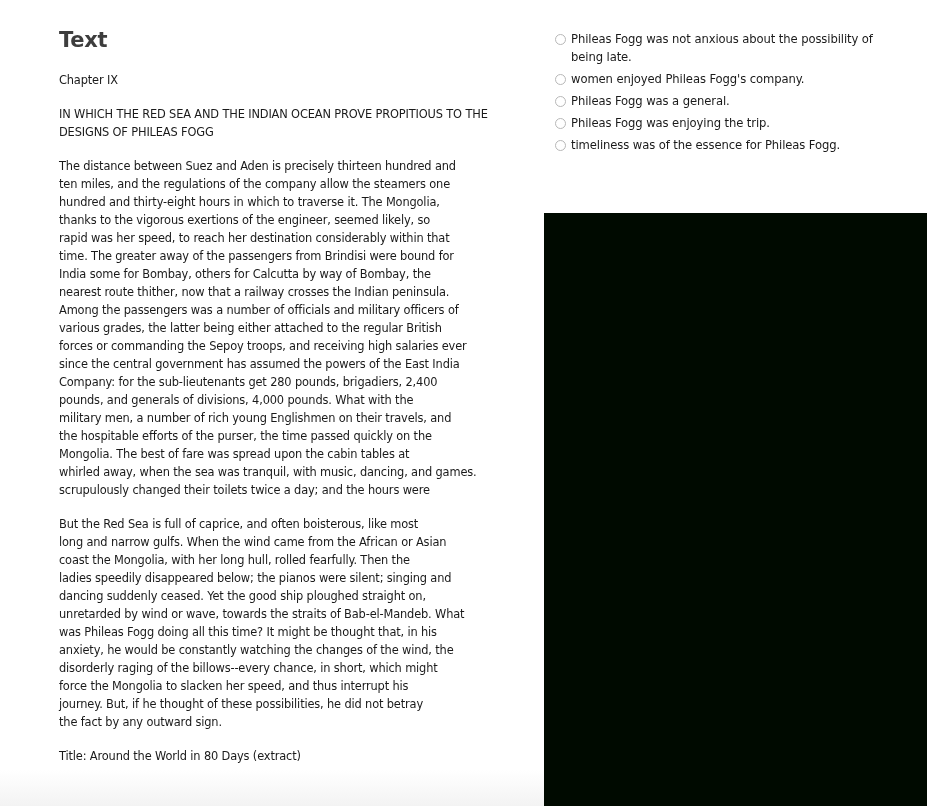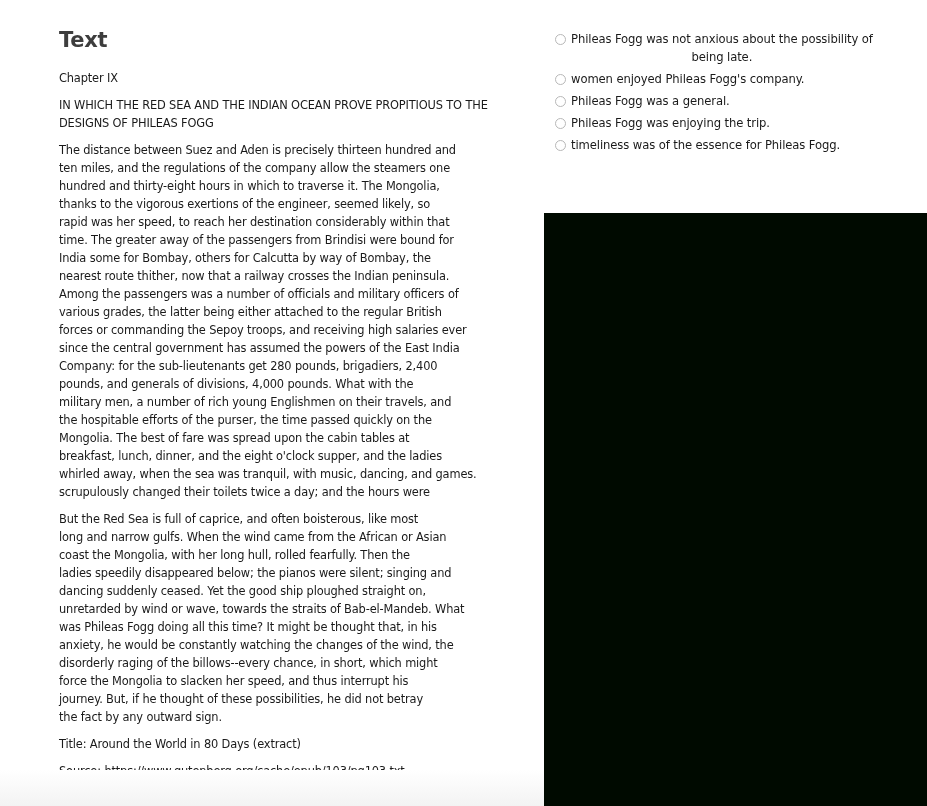--- a/index.html
+++ b/index.html
@@ -10,40 +10,40 @@
     color:#1a1a1a;
   }
   .left {
     position:absolute; left:59px; top:25px; width:440px;
   }
   .page-title {
     font-size:21px; font-weight:bold; color:#3d3d3d; margin:0 0 14px 0;
     letter-spacing:-0.3px; line-height:30px;
   }
   .para {
-    font-size:11.4px; line-height:18px; margin:0 0 9px 0; letter-spacing:-0.15px;
+    font-size:11.4px; line-height:18px; margin:16px 0 9px 0; letter-spacing:-0.15px;
   }
   .para .ln { display:block; white-space:nowrap; }
   .right {
     position:absolute; left:556px; top:30px; width:360px;
   }
   .question {
     font-size:11.6px; font-weight:bold; color:#555555; margin:0 0 12px 0; line-height:18px;
     letter-spacing:-0.1px;
   }
   .option {
     display:flex; align-items:flex-start; margin:0 0 4px 0; cursor:pointer;
     font-size:11.6px; line-height:18px; color:#1a1a1a; letter-spacing:-0.1px;
   }
   .radio {
     width:9px; height:9px; border:1px solid #b8b8b8; border-radius:50%;
     margin:4px 5px 0 -1px; flex:0 0 auto; background:#fff;
   }
   .option .label { display:block; }
-  .option .label .ln { display:block; white-space:nowrap;text-align:center; }
+  .option .label .ln { display:block; white-space:nowrap; }
   .black-panel {
     position:absolute; left:544px; top:213px; width:383px; height:593px;
     background:#000a00;
   }
   .bottom-fade {
     position:absolute; left:0; top:770px; width:544px; height:36px;
     background:linear-gradient(#ffffff, #f3f3f3);
   }
 </style>
 </head>
@@ -67,21 +67,20 @@
     <span class="ln">nearest route thither, now that a railway crosses the Indian peninsula.</span>
     <span class="ln">Among the passengers was a number of officials and military officers of</span>
     <span class="ln">various grades, the latter being either attached to the regular British</span>
     <span class="ln">forces or commanding the Sepoy troops, and receiving high salaries ever</span>
     <span class="ln">since the central government has assumed the powers of the East India</span>
     <span class="ln">Company: for the sub-lieutenants get 280 pounds, brigadiers, 2,400</span>
     <span class="ln">pounds, and generals of divisions, 4,000 pounds. What with the</span>
     <span class="ln">military men, a number of rich young Englishmen on their travels, and</span>
     <span class="ln">the hospitable efforts of the purser, the time passed quickly on the</span>
     <span class="ln">Mongolia. The best of fare was spread upon the cabin tables at</span>
-    <span class="ln">breakfast, lunch, dinner, and the eight o'clock supper, and the ladies</span>
     <span class="ln">whirled away, when the sea was tranquil, with music, dancing, and games.</span>
     <span class="ln">scrupulously changed their toilets twice a day; and the hours were</span>
   </p>
   <p class="para">
     <span class="ln">But the Red Sea is full of caprice, and often boisterous, like most</span>
     <span class="ln">long and narrow gulfs. When the wind came from the African or Asian</span>
     <span class="ln">coast the Mongolia, with her long hull, rolled fearfully. Then the</span>
     <span class="ln">ladies speedily disappeared below; the pianos were silent; singing and</span>
     <span class="ln">dancing suddenly ceased. Yet the good ship ploughed straight on,</span>
     <span class="ln">unretarded by wind or wave, towards the straits of Bab-el-Mandeb. What</span>

